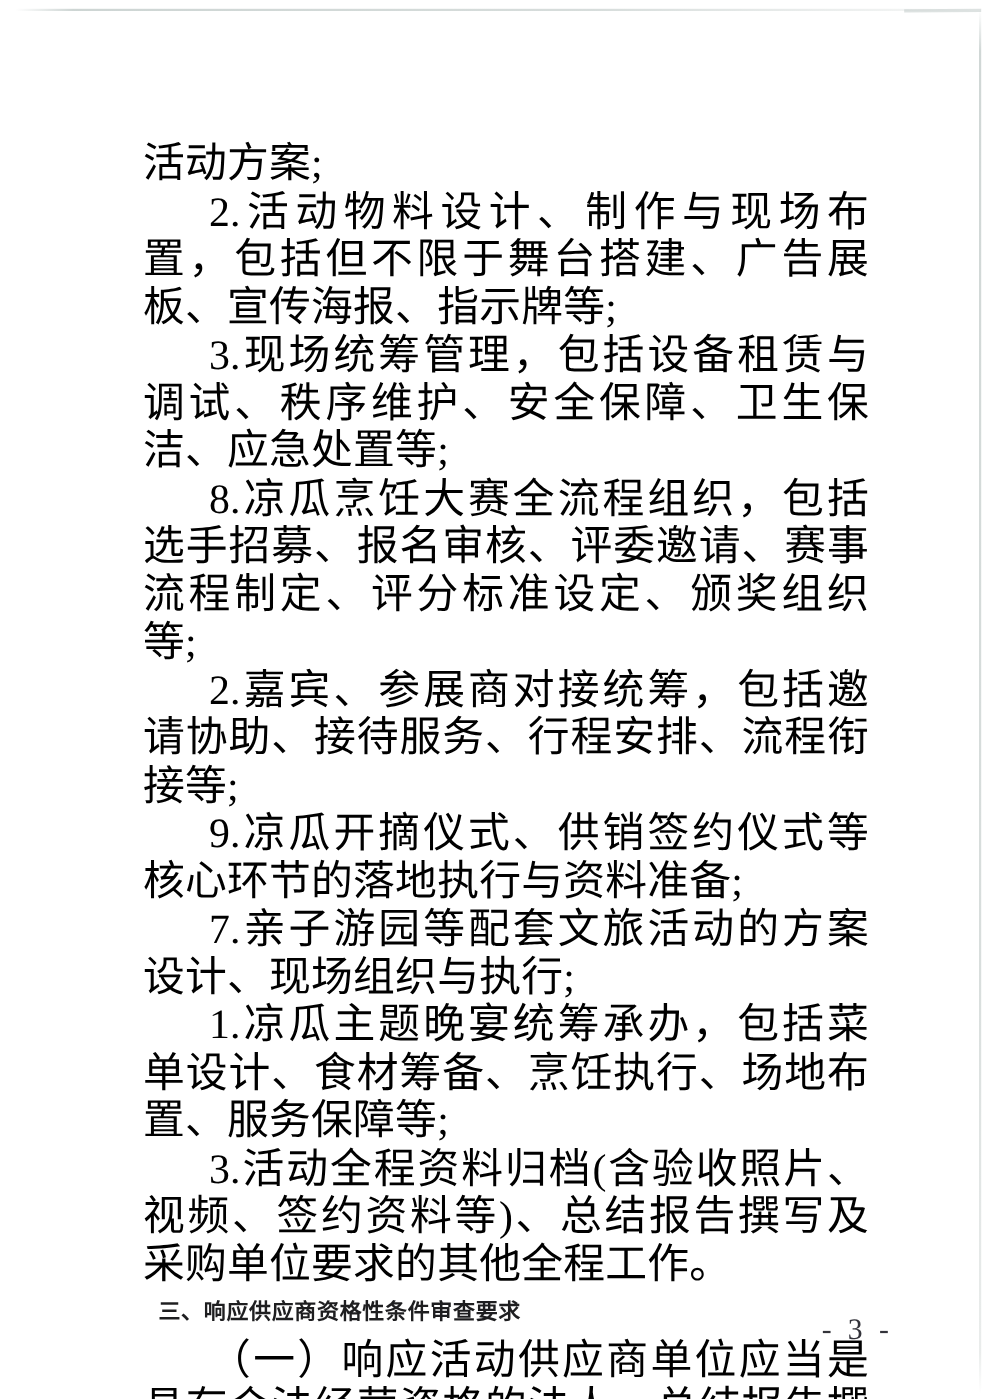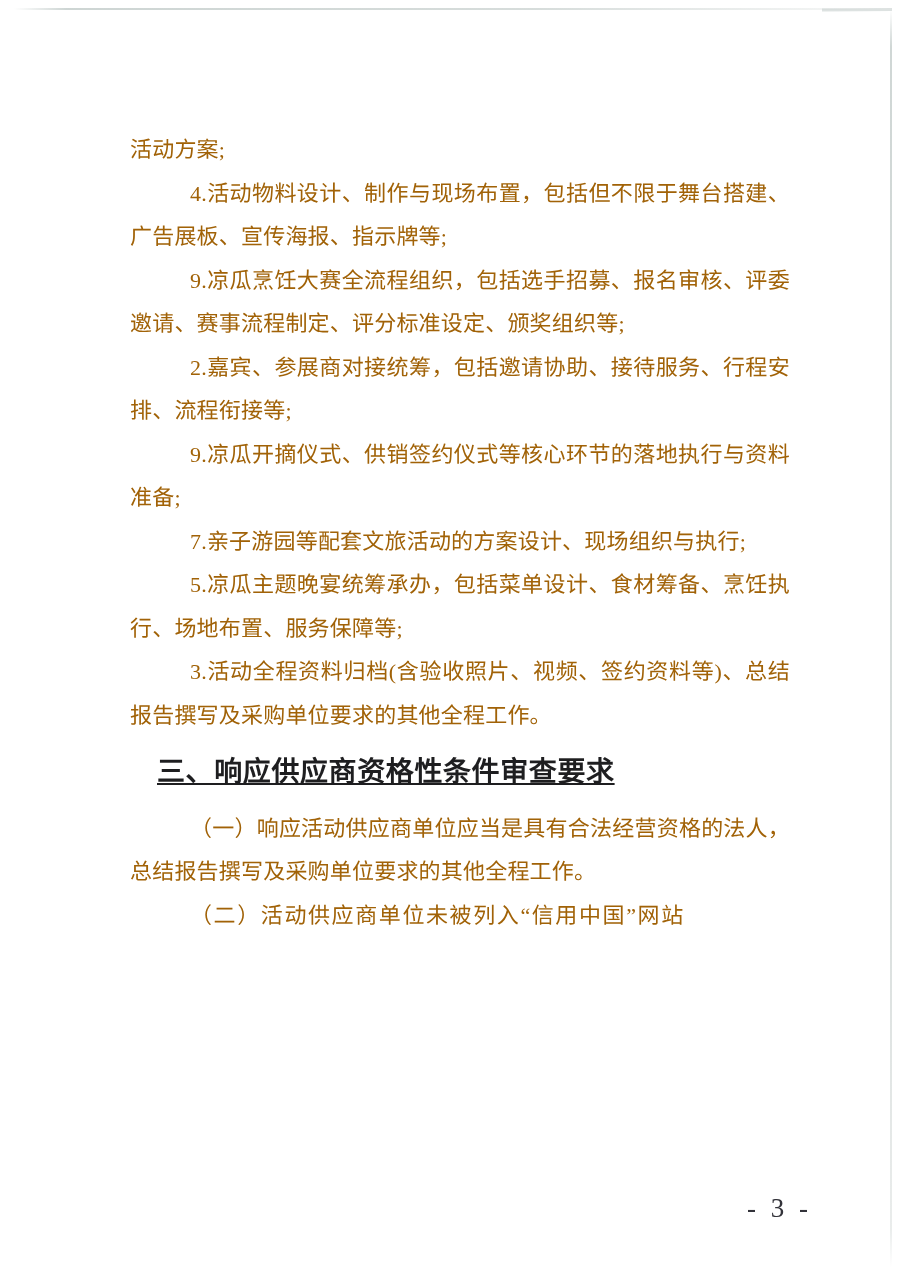--- a/index.html
+++ b/index.html
@@ -60,51 +60,50 @@
   .doc-body {
     position: absolute;
     left: 130px;
     top: 128px;
     width: 660px;
   }
 
   
   .para {
     margin: 0;
-    font-size: 22px;
+    font-size: 38px;
     line-height: 43.5px;
-    color: #a16207;
+    color: #000000;
     text-align: justify;
     text-justify: inter-character;
     text-align-last: left;
     letter-spacing: 0.2px;
     font-weight: 400;
     -webkit-font-smoothing: antialiased;
   }
 
   .para.indent {
     text-indent: 60px;
   }
 
   
   .para.loose {
     letter-spacing: 1.6px;
   }
 
   
   .heading {
-    margin: 13px;
+    margin: 0;
     font-family: "Liberation Sans", "DejaVu Sans", sans-serif;
-    font-size: 28px;
+    font-size: 20px;
     line-height: 43.5px;
     font-weight: 700;
     color: #1e1e20;
     text-indent: 14px;
     letter-spacing: 0.6px;
-    text-decoration: underline;
   }
 
   .page-number {
     position: absolute;
     left: 0;
     top: 1192px;
     width: 812px;
     text-align: right;
     font-size: 27px;
     line-height: 32px;
@@ -119,26 +118,27 @@
 <div id="page">
 
   <div class="scan-edge-top"></div>
   <div class="scan-edge-topright"></div>
   <div class="scan-edge-right"></div>
 
   <div class="doc-body">
 
     <p class="para">活动方案;</p>
 
-    <p class="para indent">4.活动物料设计、制作与现场布置，包括但不限于舞台搭建、广告展板、宣传海报、指示牌等;</p>
-    <p class="para indent">9.凉瓜烹饪大赛全流程组织，包括选手招募、报名审核、评委邀请、赛事流程制定、评分标准设定、颁奖组织等;</p>
+    <p class="para indent">2.活动物料设计、制作与现场布置，包括但不限于舞台搭建、广告展板、宣传海报、指示牌等;</p>
+    <p class="para indent">3.现场统筹管理，包括设备租赁与调试、秩序维护、安全保障、卫生保洁、应急处置等;</p>
+    <p class="para indent">8.凉瓜烹饪大赛全流程组织，包括选手招募、报名审核、评委邀请、赛事流程制定、评分标准设定、颁奖组织等;</p>
     <p class="para indent">2.嘉宾、参展商对接统筹，包括邀请协助、接待服务、行程安排、流程衔接等;</p>
     <p class="para indent">9.凉瓜开摘仪式、供销签约仪式等核心环节的落地执行与资料准备;</p>
     <p class="para indent">7.亲子游园等配套文旅活动的方案设计、现场组织与执行;</p>
-    <p class="para indent">5.凉瓜主题晚宴统筹承办，包括菜单设计、食材筹备、烹饪执行、场地布置、服务保障等;</p>
+    <p class="para indent">1.凉瓜主题晚宴统筹承办，包括菜单设计、食材筹备、烹饪执行、场地布置、服务保障等;</p>
     <p class="para indent">3.活动全程资料归档(含验收照片、视频、签约资料等)、总结报告撰写及采购单位要求的其他全程工作。</p>
 
     <p class="heading">三、响应供应商资格性条件审查要求</p>
 
     <p class="para indent">（一）响应活动供应商单位应当是具有合法经营资格的法人，总结报告撰写及采购单位要求的其他全程工作。</p>
 
     <p class="para indent loose"><span class="loose2">（二）活动供应商单位未被列入“信用中国”网站</span></p>
 
   </div>
 

